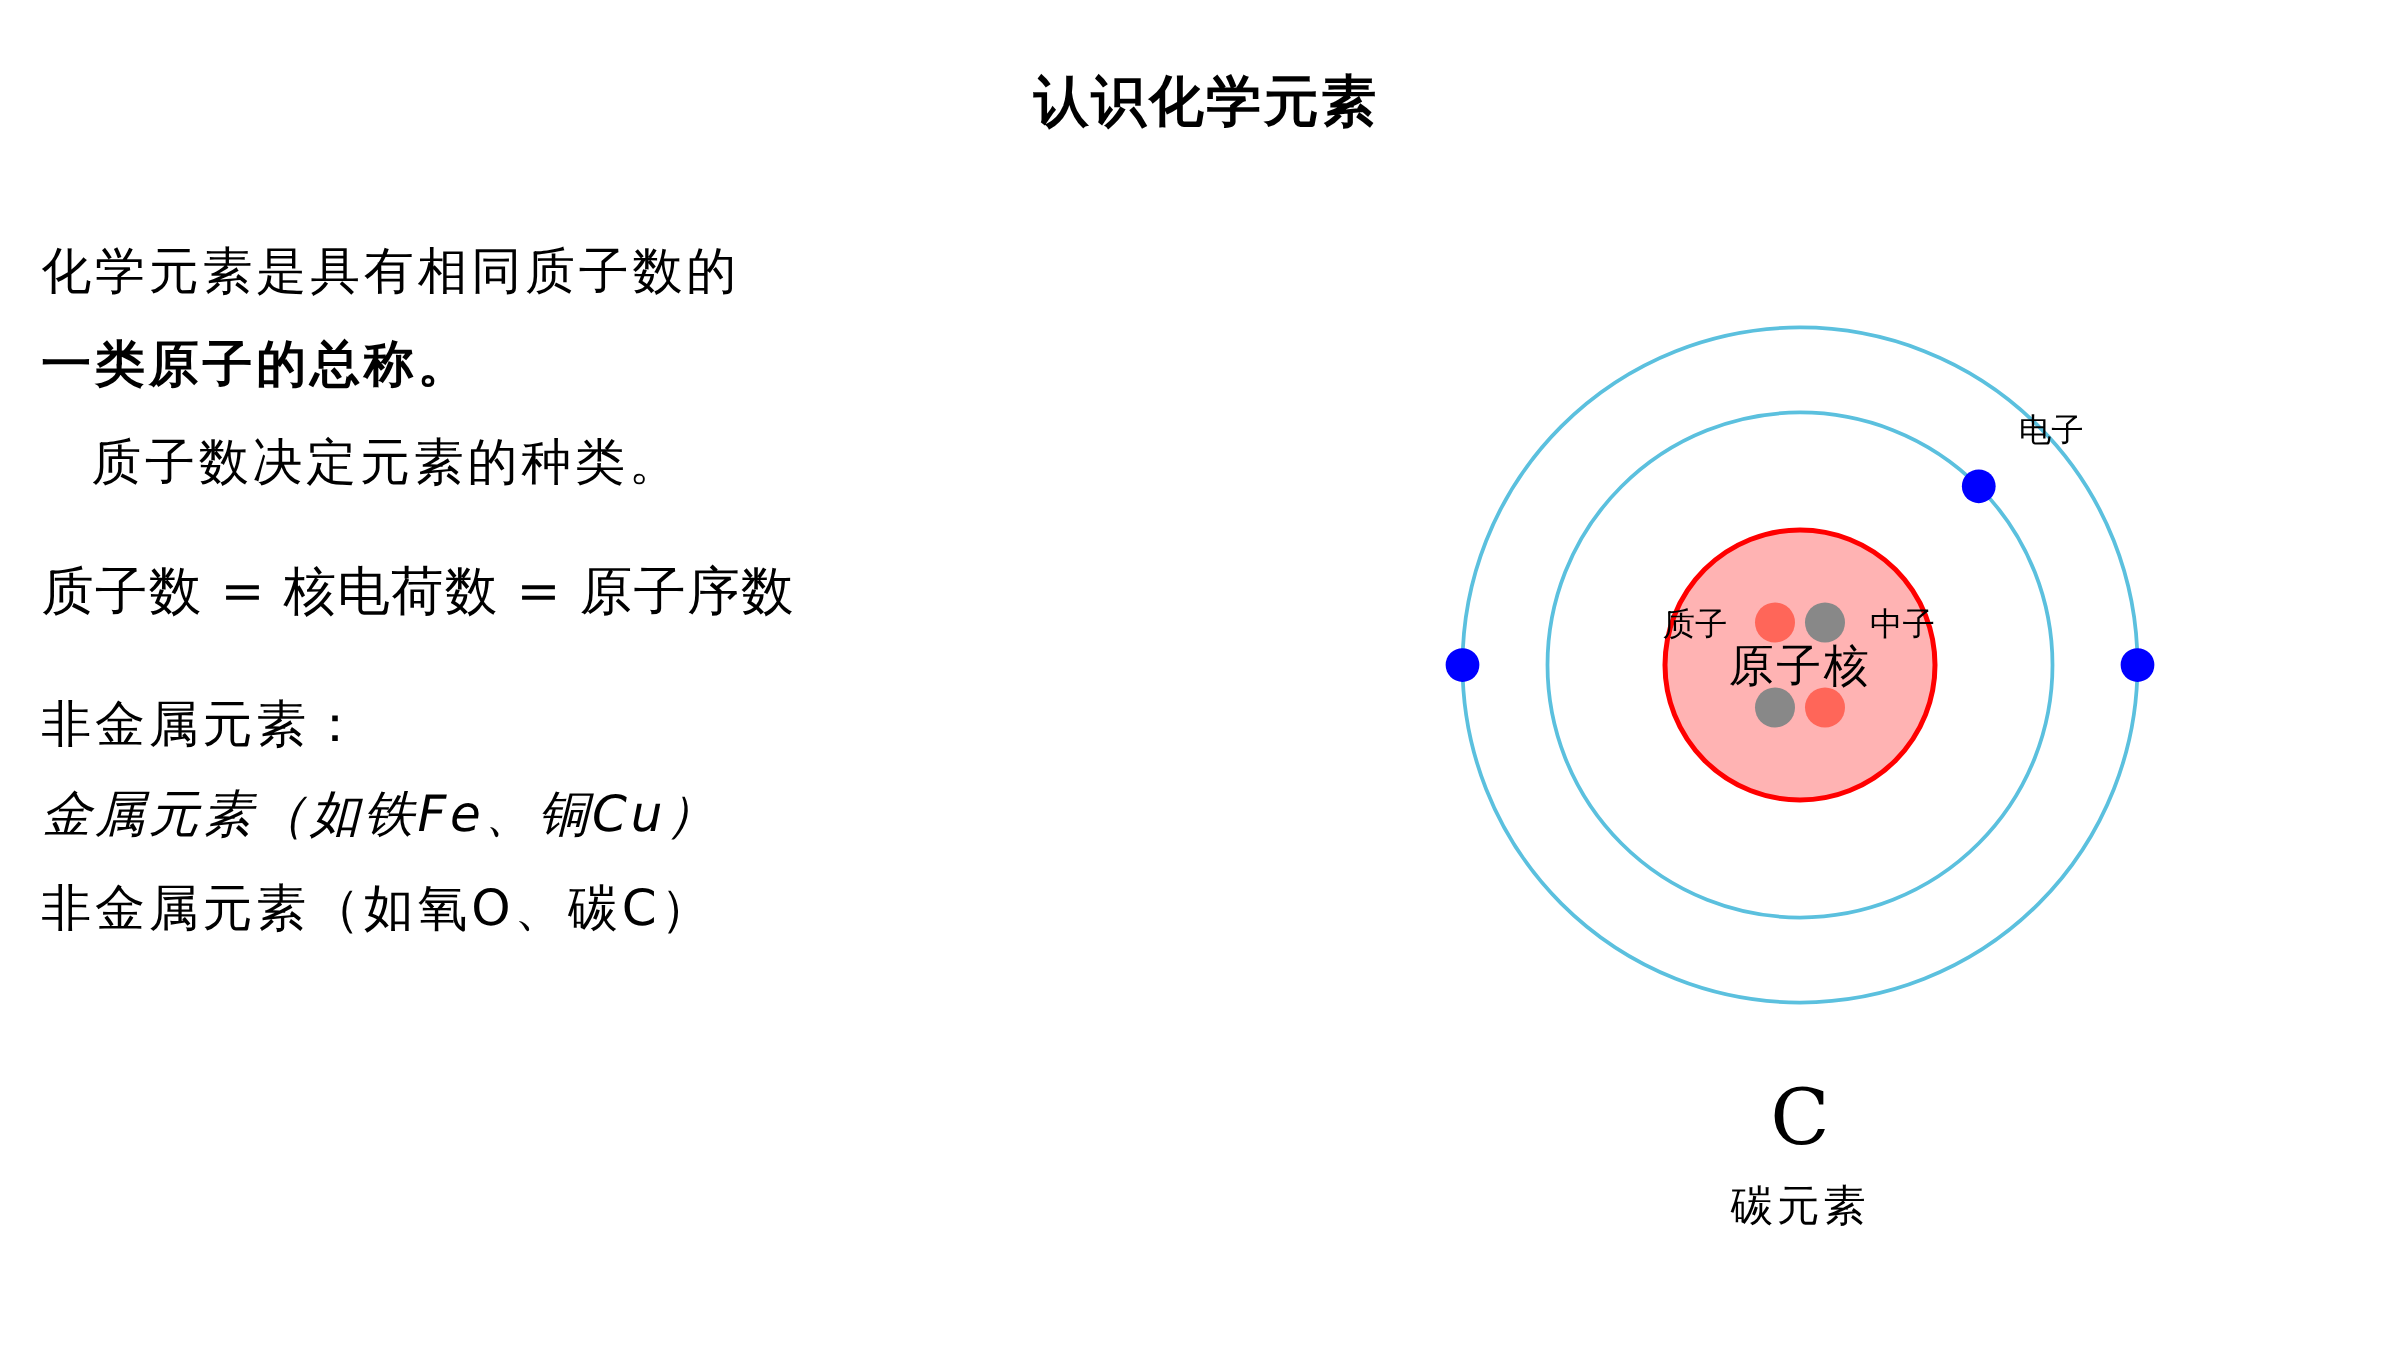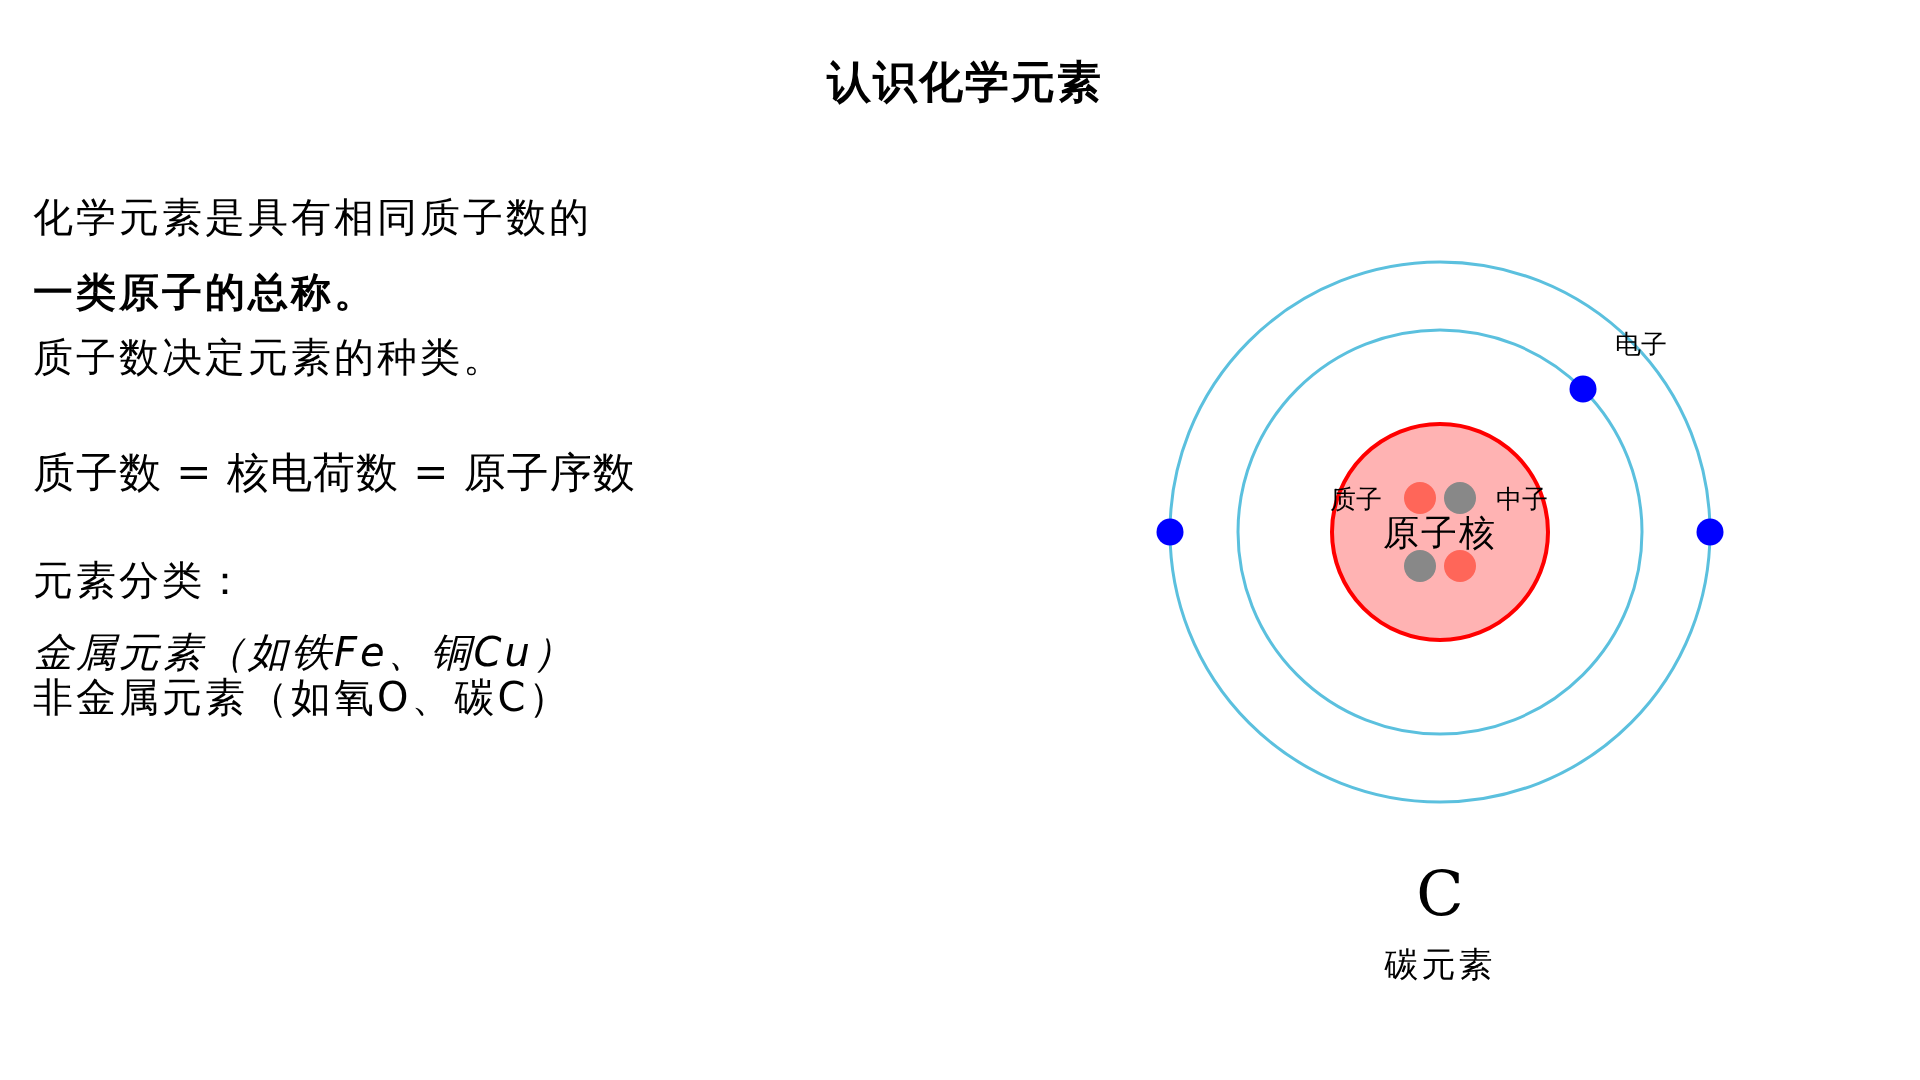--- a/index.html
+++ b/index.html
@@ -59,29 +59,29 @@
     }
   </style>
 </head>
 <body>
 
 <div class="title">认识化学元素</div>
 
 <div>
   <div class="text-line" style="top:189px;">化学元素是具有相同质子数的</div>
   <div class="text-line" style="top:264px;font-weight:bold;">一类原子的总称。</div>
-  <div class="text-line" style="top:329px;">质子数决定元素的种类。</div>
+  <div class="text-line" style="top:342px;margin-left:40px;">质子数决定元素的种类。</div>
 </div>
 
 <div class="formula">质子数 = 核电荷数 = 原子序数</div>
 
 <div>
-  <div class="text-line" style="top:552px;">元素分类：</div>
+  <div class="text-line" style="top:552px;">非金属元素：</div>
   <div class="text-line" style="top:624px;font-style:italic;">金属元素（如铁Fe、铜Cu）</div>
-  <div class="text-line" style="top:669px;text-align:right;">非金属元素（如氧O、碳C）</div>
+  <div class="text-line" style="top:699px;text-align:right;">非金属元素（如氧O、碳C）</div>
 </div>
 
 <svg class="diagram" viewBox="0 0 1920 1080" xmlns="http://www.w3.org/2000/svg">
 
   <circle cx="1440" cy="532" r="270" fill="none" stroke="#5bc0de" stroke-width="3"></circle>
   <circle cx="1440" cy="532" r="202" fill="none" stroke="#5bc0de" stroke-width="3"></circle>
 
   <circle cx="1440" cy="532" r="108" fill="#ffb3b3" stroke="#ff0000" stroke-width="4"></circle>
 
   <circle cx="1420" cy="498" r="16" fill="#ff6659"></circle>

